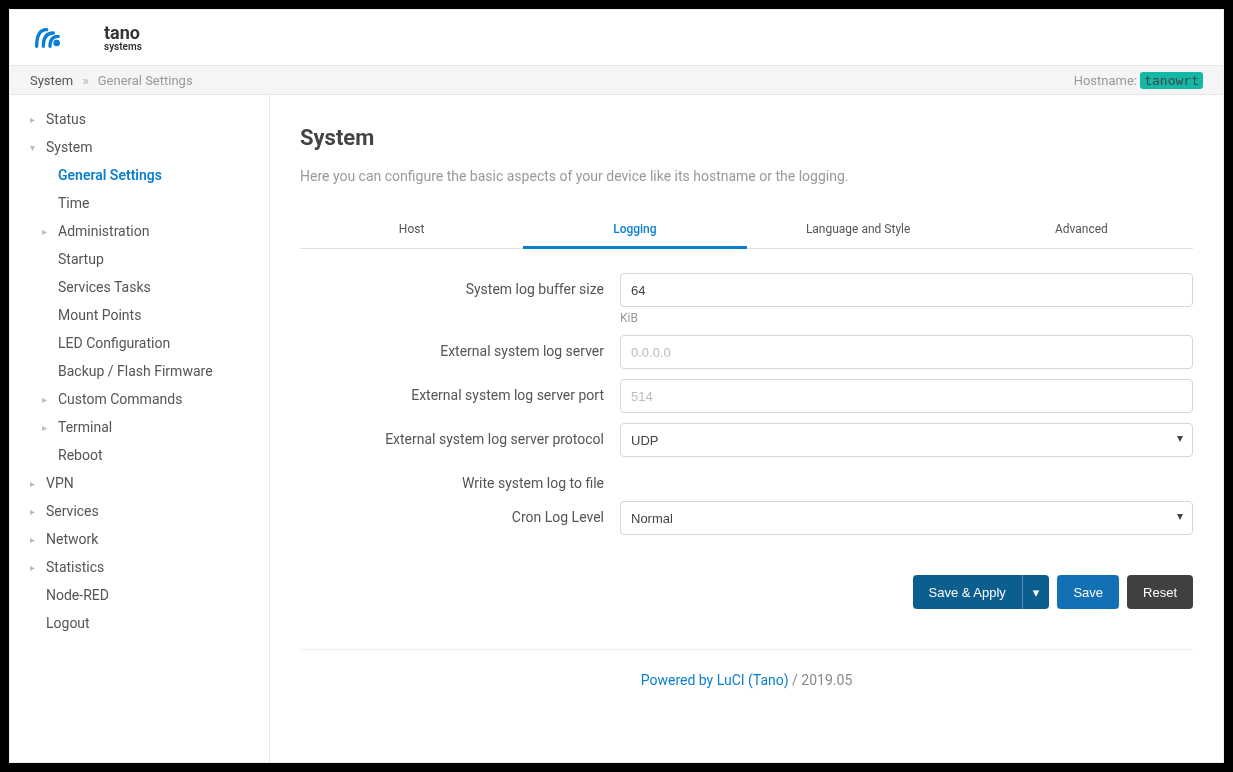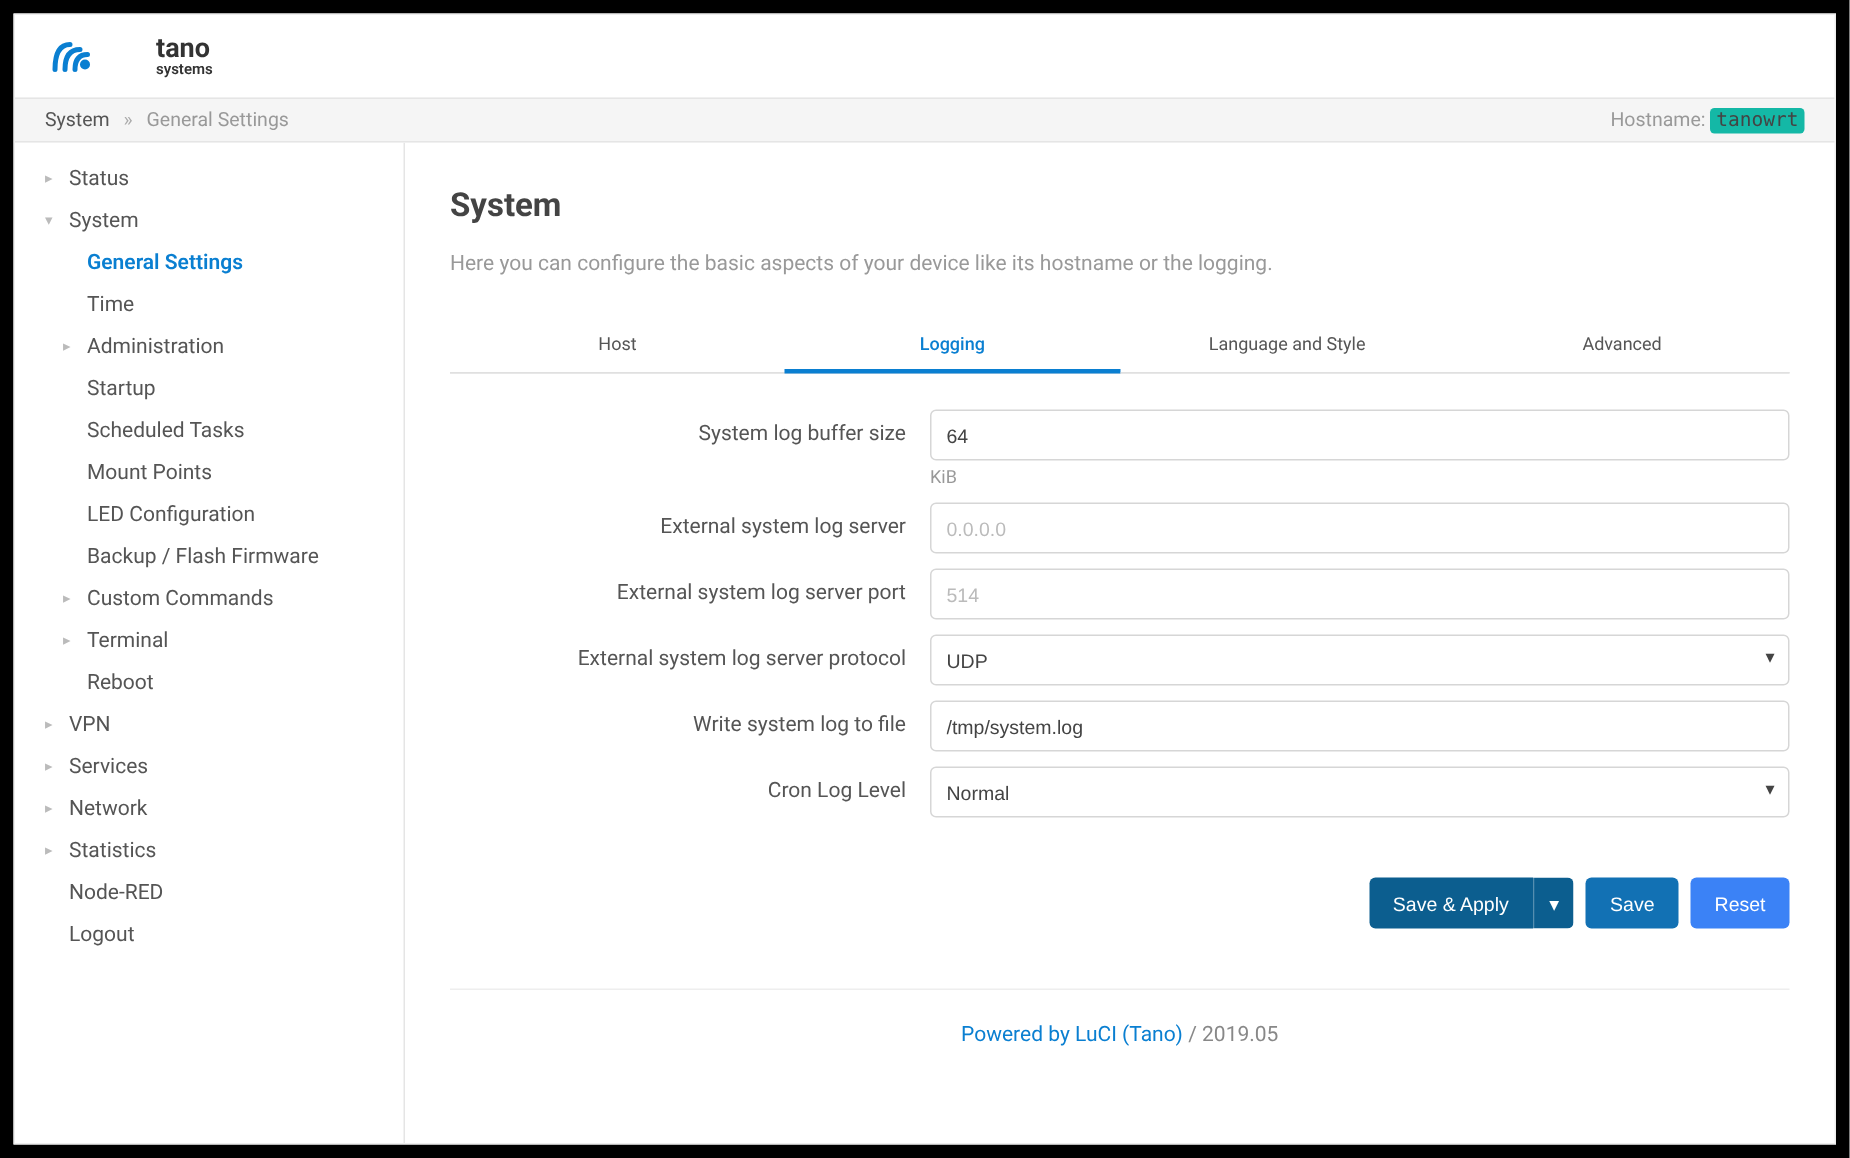--- a/index.html
+++ b/index.html
@@ -40,21 +40,21 @@
   .form-field input[type=text], .form-field select { width:100%; height:34px; border:1px solid #d6d6d6; border-radius:4px; padding:0 10px; font-size:13px; color:#444; background:#fff;}
   .form-field input::placeholder { color:#bbb;}
   .form-field select { appearance:none; -webkit-appearance:none; background-image: none; padding-right:28px;}
   .select-wrap { position:relative;}
   .select-wrap::after { content:"▾"; position:absolute; right:10px; top:8px; color:#444; font-size:12px; pointer-events:none;}
   .hint { font-size:12px; color:#999; margin-top:4px;}
   .actions { display:flex; justify-content:flex-end; gap:8px; margin-top:30px;}
   .btn { display:inline-flex; align-items:center; justify-content:center; height:34px; padding:0 16px; border:none; border-radius:4px; font-size:13px; font-weight:500; cursor:pointer; color:#fff;}
   .btn-primary { background:#0c5e8f;}
   .btn-blue { background:#1271b4;}
-  .btn-danger { background:#3b82f6;}
+  .btn-danger { background:#404040;}
   .btn-group { display:flex;}
   .btn-group .btn:first-child { border-top-right-radius:0; border-bottom-right-radius:0;}
   .btn-group .btn.caret-btn { border-top-left-radius:0; border-bottom-left-radius:0; padding:0 10px; border-left:1px solid rgba(255,255,255,0.3);}
   .footer { text-align:center; padding:22px 0 10px; font-size:14px; color:#888; border-top:1px solid #eee; margin-top:40px;}
   .footer a { color:#0a7fd1; text-decoration:none; font-weight:400;}
 </style>
 </head>
 <body>
 
 <div class="app">
@@ -120,21 +120,21 @@
                   <span>Administration</span>
                 </a>
               </li>
             <li>
                 <a href="#" class="lvl3">
                   <span>Startup</span>
                 </a>
               </li>
             <li>
                 <a href="#" class="lvl3">
-                  <span>Scheduled Tasks</span>
+                  <span>Services Tasks</span>
                 </a>
               </li>
             <li>
                 <a href="#" class="lvl3">
                   <span>Mount Points</span>
                 </a>
               </li>
             <li>
                 <a href="#" class="lvl3">
                   <span>LED Configuration</span>
@@ -240,23 +240,20 @@
           <div class="form-label">External system log server protocol</div>
           <div class="form-field select-wrap">
             <select>
               <option>UDP</option>
             </select>
           </div>
         </div>
 
         <div class="form-row">
           <div class="form-label">Write system log to file</div>
-          <div class="form-field">
-            <input type="text" value="/tmp/system.log" style="">
-          </div>
         </div>
 
 
         <div class="form-row">
           <div class="form-label">Cron Log Level</div>
           <div class="form-field select-wrap">
             <select>
               <option>Normal</option>
             </select>
           </div>

